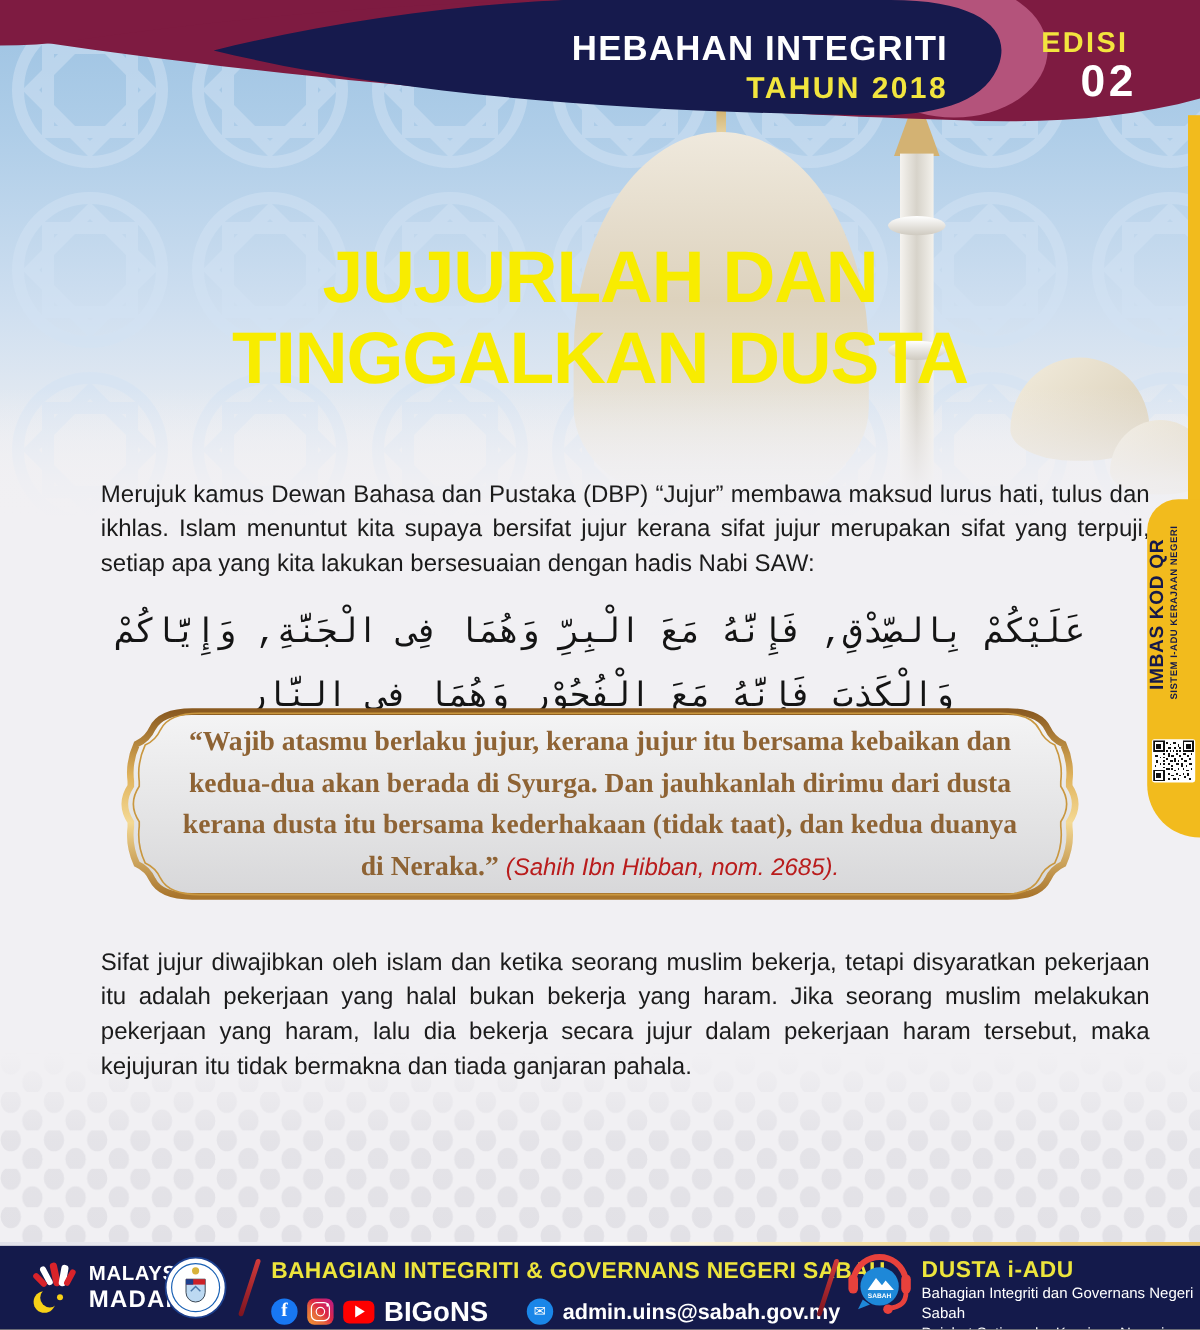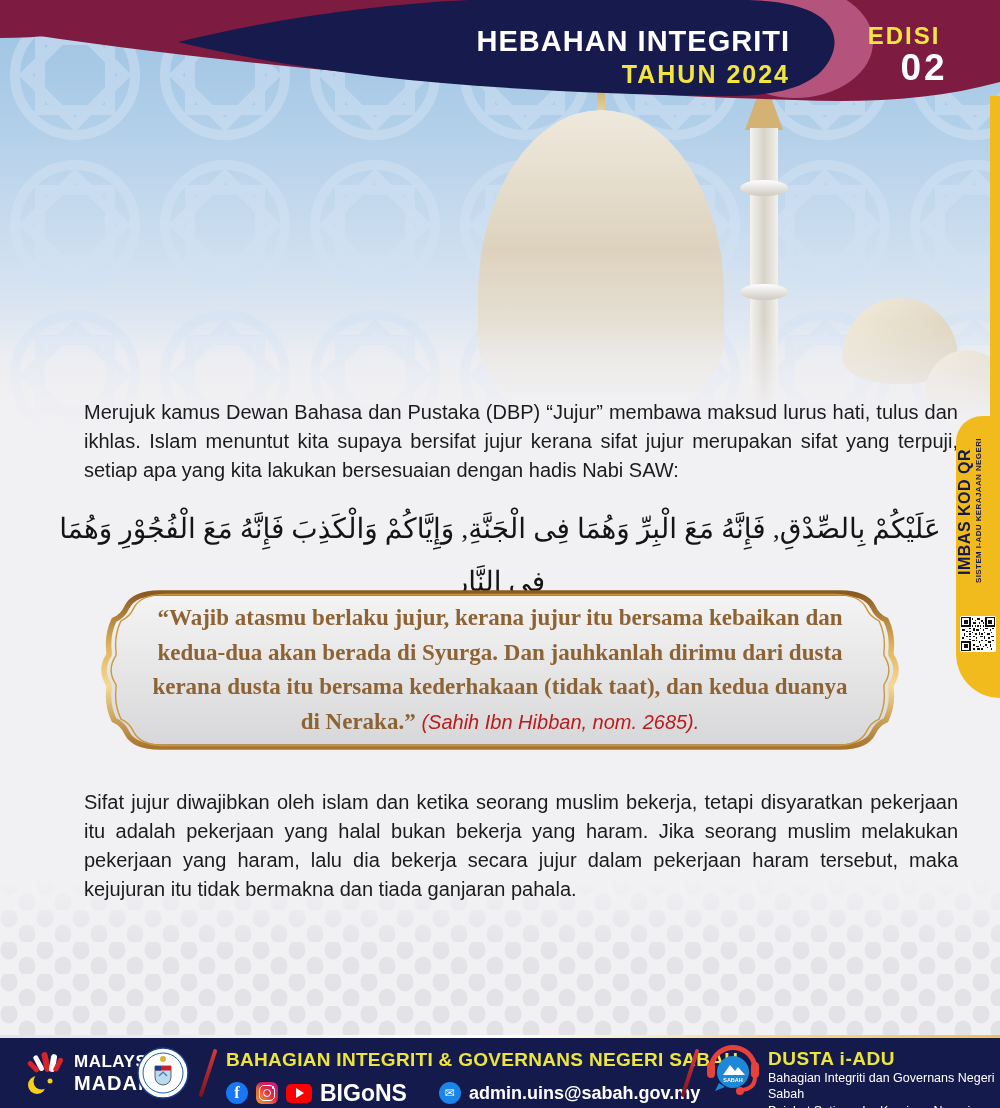--- a/index.html
+++ b/index.html
@@ -48,21 +48,21 @@
   .hero{position:absolute;left:0;top:198px;width:1000px;text-align:center;
     color:#f8ec00;font-weight:bold;font-size:61px;line-height:1.1;letter-spacing:-1px;}
 
   
   .para{position:absolute;left:63px;width:874px;color:#1b1b1b;font-size:20px;
     line-height:1.45;text-align:justify;margin-left:21px;}
   .p1{top:398px;}
   .p2{top:788px;}
   .arabic{position:absolute;left:40px;top:502px;width:920px;text-align:center;
     direction:rtl;color:#141414;font-size:28px;line-height:1.9;
-    font-family:Liberation Serif, serif;}
+    font-family:Liberation Mono, monospace;}
 
   .plaque{position:absolute;left:100px;top:584px;width:800px;height:172px;}
   .plaque svg{position:absolute;inset:0;}
   .plaque-text{position:absolute;inset:0;padding:26px 52px;box-sizing:border-box;
     display:flex;align-items:center;justify-content:center;text-align:center;
     font-family:"Liberation Serif",serif;font-weight:bold;color:#8e6334;
     font-size:23px;line-height:1.5;}
   .citation{font-family:"Liberation Sans",sans-serif;font-style:italic;
     font-weight:normal;color:#b91c1c;font-size:20px;}
 
@@ -154,24 +154,28 @@
     <div class="dots-fade"></div>
   </div>
 
   <svg class="header-svg" width="1000" height="112">
     <path d="M0,0 H1000 V82 C935,100 865,103 795,100 C540,93 230,66 0,30 Z" fill="#7e1b41"></path>
     <ellipse cx="795" cy="42" rx="78" ry="56" fill="#b4537b"></ellipse>
     <path d="M468,0 H742 C812,0 842,22 833,52 C823,83 786,97 722,96 C515,93 330,79 178,42 C268,20 368,5 468,0 Z" fill="#161a4d"></path>
     <path d="M0,0 H470 C330,3 190,15 60,34 C40,37 20,38 0,38 Z" fill="#7e1b41"></path>
   </svg>
   <div class="hdr-title">HEBAHAN INTEGRITI</div>
-  <div class="hdr-sub">TAHUN 2024</div>
+  <div class="hdr-sub">TAHUN 2018</div>
   <div class="edisi">EDISI</div>
   <div class="edisi-num">02</div>
 
+  <div class="hero">
+    <div>JUJURLAH DAN</div>
+    <div>TINGGALKAN DUSTA</div>
+  </div>
 
   <div class="para p1">Merujuk kamus Dewan Bahasa dan Pustaka (DBP) “Jujur” membawa maksud lurus hati, tulus dan ikhlas. Islam menuntut kita supaya bersifat jujur kerana sifat jujur merupakan sifat yang terpuji, setiap apa yang kita lakukan bersesuaian dengan hadis Nabi SAW:</div>
   <div class="arabic" dir="rtl">عَلَيْكُمْ بِالصِّدْقِ, فَإِنَّهُ مَعَ الْبِرِّ وَهُمَا فِى الْجَنَّةِ, وَإِيَّاكُمْ وَالْكَذِبَ فَإِنَّهُ مَعَ الْفُجُوْرِ وَهُمَا فِى النَّار</div>
 
   <div class="plaque">
     <svg viewBox="0 0 800 172" width="800" height="172">
       <defs>
         <linearGradient id="goldg" x1="0" y1="0" x2="0" y2="1">
           <stop offset="0" stop-color="#8a5a20"></stop>
             <stop offset=".35" stop-color="#e0b35c"></stop>

